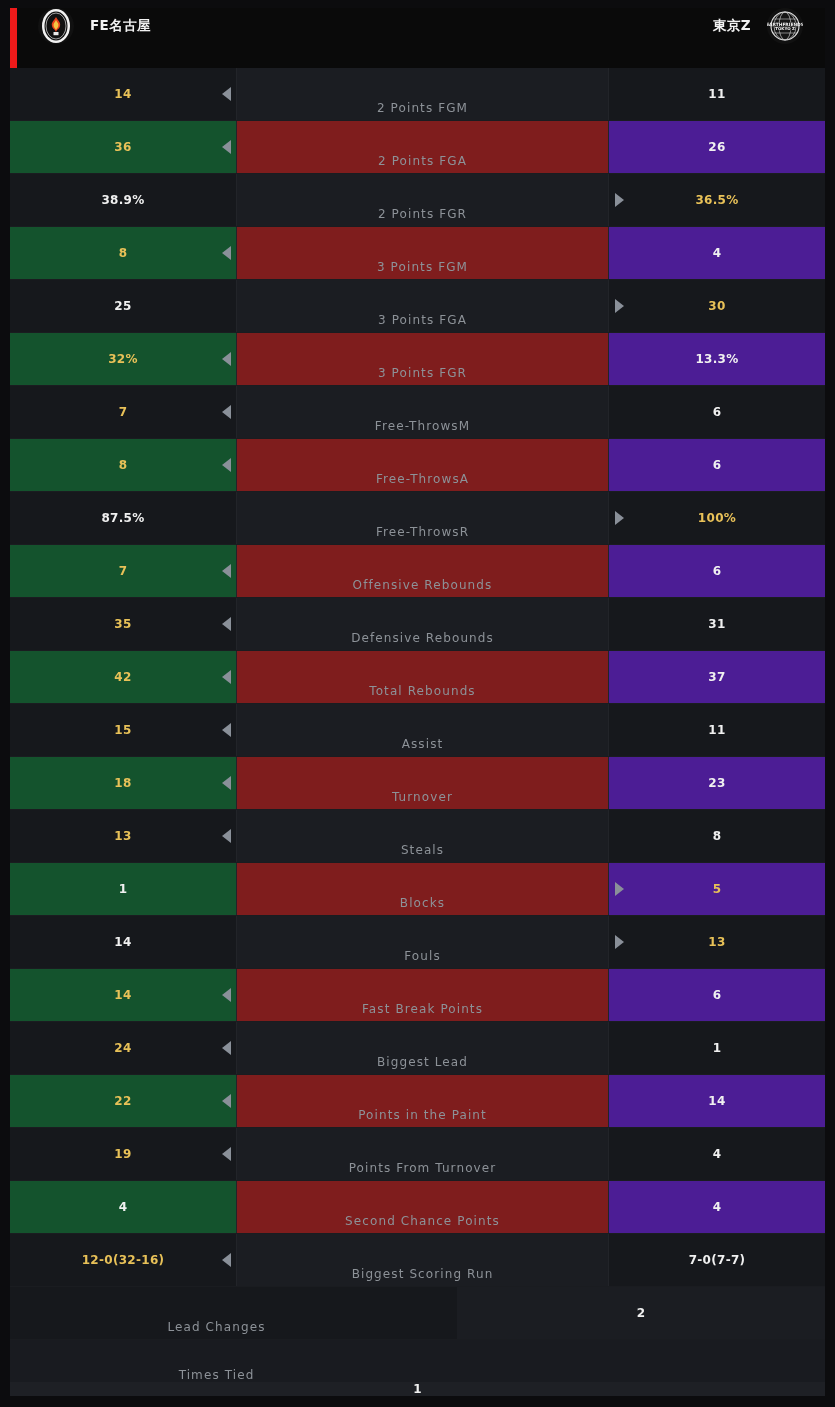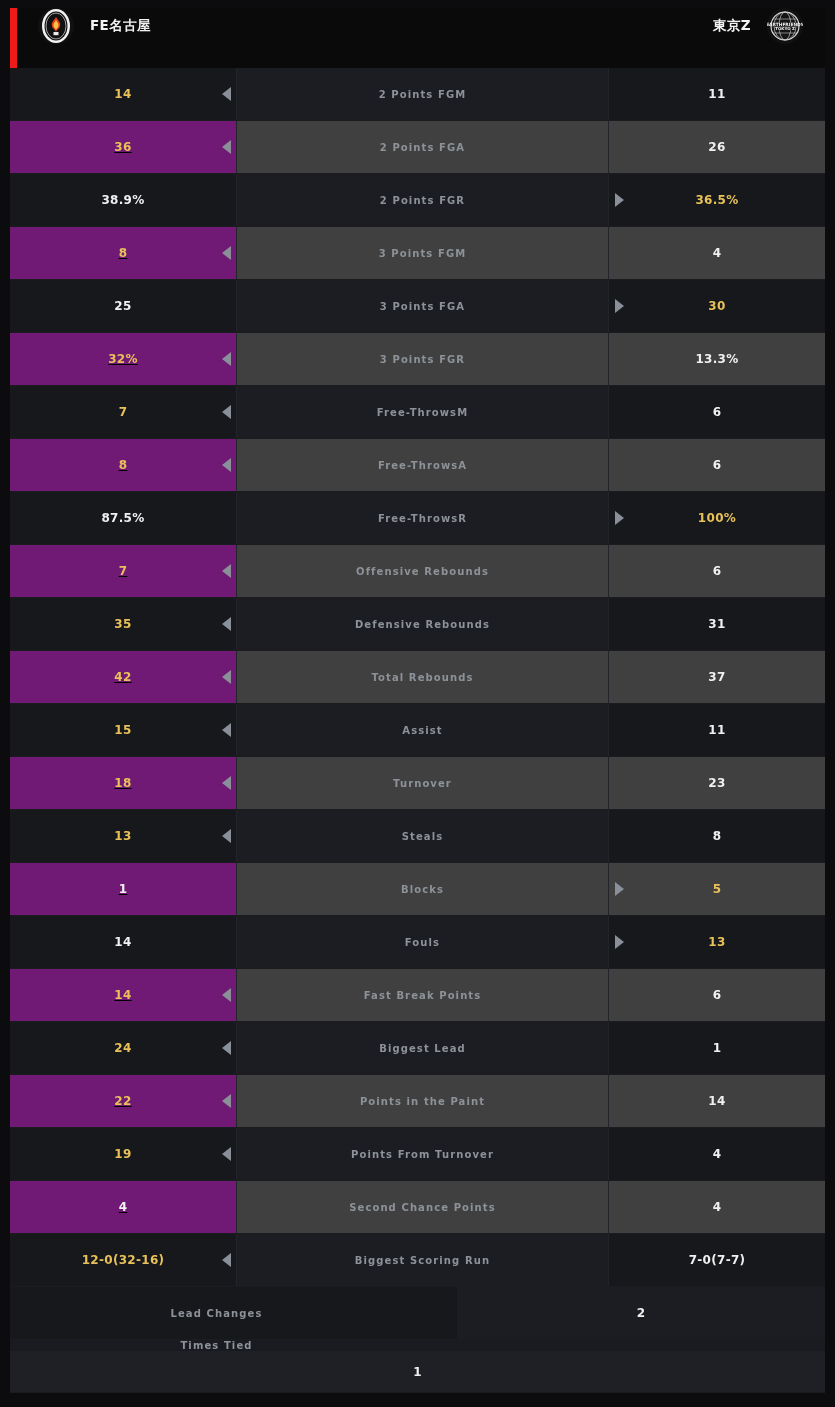--- a/index.html
+++ b/index.html
@@ -46,44 +46,45 @@
     border-bottom:1px solid #1a1c20;
   }
   .row.odd  { background:#16181c; }
   .row.even { background:#1b1d22; }
 
   .cell-left {
     width:226px; flex:none; position:relative;
     display:flex; align-items:center; justify-content:center;
     background:#16181c;
   }
-  .row.even .cell-left { background:#701a75;text-decoration:underline; }
+  .row.even .cell-left { background:#14532d; }
 
   .cell-mid {
     width:373px; flex:none;
     display:flex; align-items:center; justify-content:center;
     border-left:1px solid #222429; border-right:1px solid #222429;
     background:#1b1d22;
   }
-  .row.even .cell-mid { background:#404040; }
+  .row.even .cell-mid { background:#7f1d1d; }
 
   .cell-right {
     flex:1; position:relative;
     display:flex; align-items:center; justify-content:center;
     background:#16181c;
   }
-  .row.even .cell-right { background:#404040; }
+  .row.even .cell-right { background:#4c1d95; }
 
   .val { font-size:12px; font-weight:bold; letter-spacing:.3px; white-space:nowrap; }
   .val.win  { color:#e8c158; }
   .val.lose { color:#f0f0f0; }
 
   .label {
-    color:#8d9298; font-size:10px; font-weight:bold; letter-spacing:1.1px;
+    color:#8d9298; font-size:12px; font-weight:normal; letter-spacing:1.1px;
     white-space:nowrap;
+    margin-top:28px;
   }
 
   .arrow { position:absolute; font-size:0; line-height:0; }
   .arrow-left {
     right:5px; top:50%; transform:translateY(-50%);
     width:0; height:0;
     border-top:7px solid transparent;
     border-bottom:7px solid transparent;
     border-right:9px solid #8a9099;
   }

